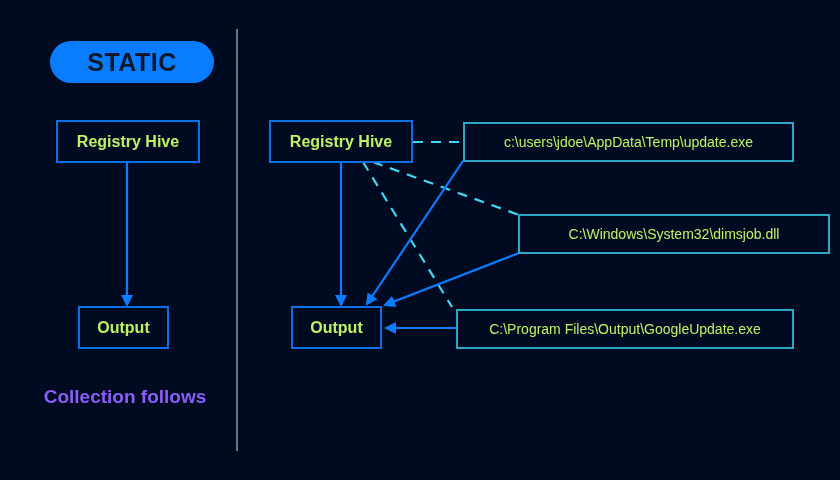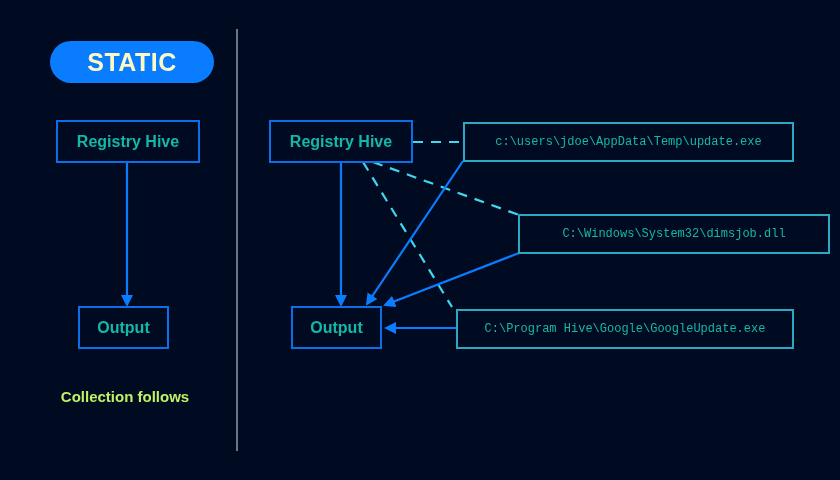--- a/index.html
+++ b/index.html
@@ -6,34 +6,34 @@
     body {
       width: 840px; height: 480px; overflow: hidden;
       background: #000b22;
       font-family: "Liberation Sans", sans-serif;
       position: relative;
     }
     .stage { position: absolute; left: 0; top: 0; width: 840px; height: 480px; }
     svg.links { position: absolute; left: 0; top: 0; width: 840px; height: 480px; }
     .pill {
       position: absolute; height: 42px; border-radius: 21px;
-      background: #0a7cff; color: #fef9c3;
+      background: #0a7cff; color: #0f172a;
       font-weight: bold; font-size: 25px; letter-spacing: 0.5px;
       display: flex; align-items: center; justify-content: center;
     }
     .node {
       position: absolute; box-sizing: border-box;
       display: flex; align-items: center; justify-content: center;
-      color: #14b8a6; background: #000b22;
+      color: #bef264; background: #000b22;
     }
     .node.primary { border: 2px solid #0a6fe8; font-weight: bold; font-size: 16px; }
-    .node.artifact { border: 2px solid #2aa8c4; font-size: 12px; white-space: nowrap; font-family: Liberation Mono, monospace; }
+    .node.artifact { border: 2px solid #2aa8c4; font-size: 14px; white-space: nowrap; }
     .divider { position: absolute; left: 236px; top: 29px; width: 2px; height: 422px; background: #6d7485; }
     .caption {
-      position: absolute; color: #bef264; font-weight: bold; font-size: 15px;
+      position: absolute; color: #8b5cf6; font-weight: bold; font-size: 19px;
       text-align: center; line-height: 26px;
     }
   </style>
 </head>
 <body>
 
 <div class="stage">
 
   <svg class="links" viewBox="0 0 840 480">
     <defs>
@@ -68,15 +68,15 @@
 
 
   <div class="node primary" style="left:269px; top:120px; width:144px; height:43px;">Registry Hive</div>
 
   <div class="node primary" style="left:291px; top:306px; width:91px; height:43px;">Output</div>
 
   <div class="node artifact" style="left:463px; top:122px; width:331px; height:40px;">c:\users\jdoe\AppData\Temp\update.exe</div>
 
   <div class="node artifact" style="left:518px; top:214px; width:312px; height:40px;">C:\Windows\System32\dimsjob.dll</div>
 
-  <div class="node artifact" style="left:456px; top:309px; width:338px; height:40px;">C:\Program Hive\Google\GoogleUpdate.exe</div>
+  <div class="node artifact" style="left:456px; top:309px; width:338px; height:40px;">C:\Program Files\Output\GoogleUpdate.exe</div>
 
 </div>
 
 </body></html>

